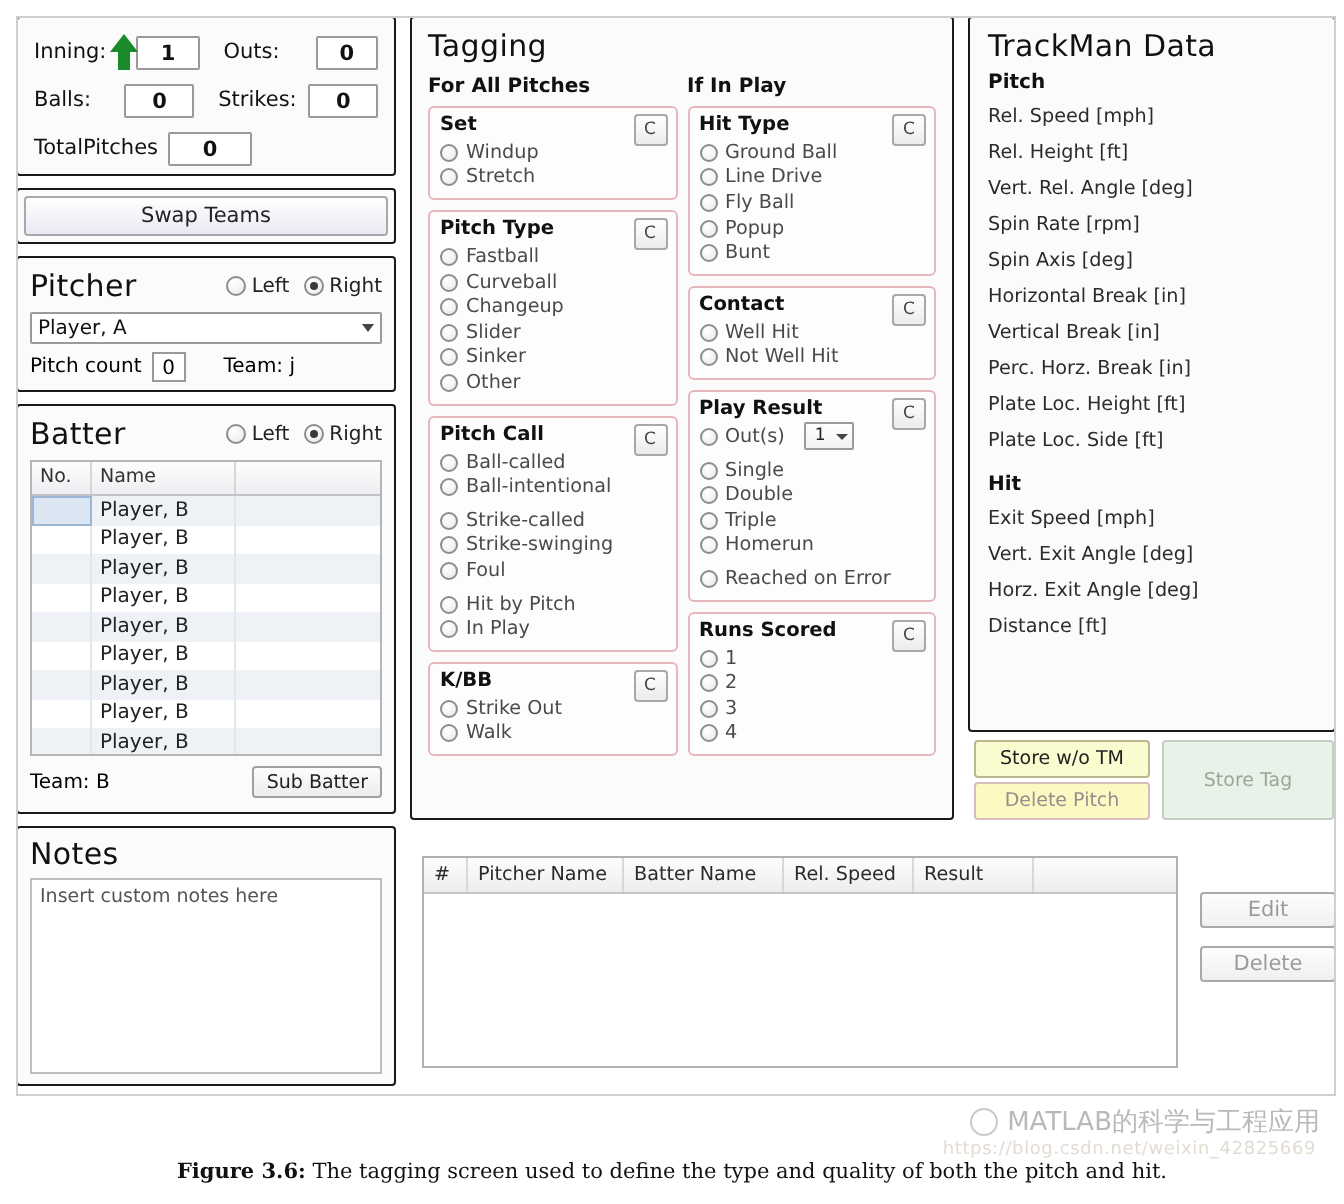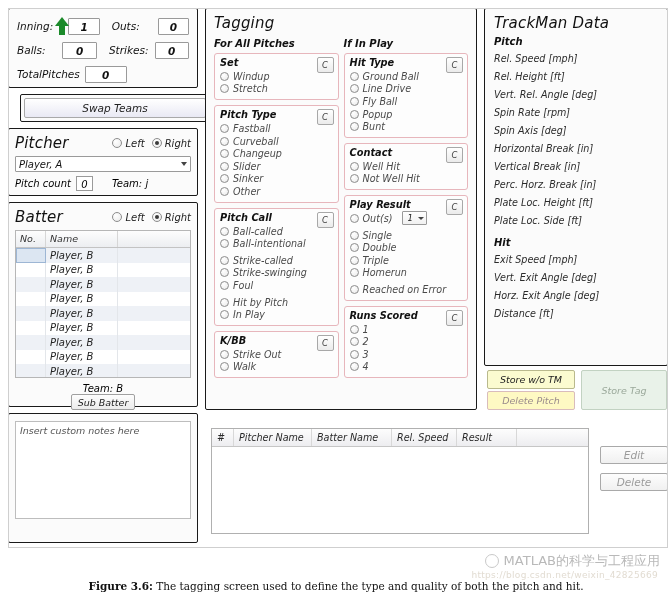--- a/index.html
+++ b/index.html
@@ -6,21 +6,21 @@
   body{
     width:672px;height:602px;
     background:#ffffff;
     font-family:"DejaVu Sans","Liberation Sans",sans-serif;
     font-size:10px;
     color:#000;
     overflow:hidden;
     position:relative;
   }
   .app{
-    position:absolute;left:8px;top:8px;width:536px;height:540px;font-style:italic;
+    position:absolute;left:8px;top:8px;width:536px;height:540px;
   }
 
   
   .gbox{
     border:1.6px solid #1a1a1a;
     background:#fbfbfb;
     border-radius:2px;
     box-sizing:border-box;
     position:absolute;
   }
@@ -45,21 +45,21 @@
   .arrow-wrap .head{
     position:absolute;left:0;top:1px;width:0;height:0;
     border-left:7px solid transparent;border-right:7px solid transparent;
     border-bottom:9px solid #1b8a2a;
   }
   .arrow-wrap .stem{
     position:absolute;left:4px;top:9px;width:6px;height:10px;background:#1b8a2a;
   }
 
   
-  #swap-box{left:12px;top:86px;width:190px;height:28px;padding:3px;}
+  #swap-box{left:0;top:86px;width:190px;height:28px;padding:3px;}
   .btn{
     box-sizing:border-box;
     border:1px solid #a9a9a9;
     border-radius:2px;
     background:linear-gradient(#ffffff,#e9e9f4);
     font-size:10.5px;color:#222;
     display:flex;align-items:center;justify-content:center;
     cursor:pointer;
     font-family:inherit;
   }
@@ -105,21 +105,21 @@
   .tbl-head{display:flex;height:16px;background:linear-gradient(#fdfdfd,#eceef1);
     border-bottom:1px solid #c3c3c3;font-size:9.5px;color:#333;}
   .tbl-head div{padding:2px 4px;box-sizing:border-box;border-right:1px solid #d6d6d6;}
   .c-no{width:30px;}
   .c-name{width:72px;}
   .c-pad{flex:1;border-right:none !important;}
   .trow{display:flex;height:14.5px;font-size:10px;color:#222;align-items:center;}
   .trow > div{padding:0 4px;box-sizing:border-box;border-right:1px solid #e3e6ea;height:100%;display:flex;align-items:center;}
   .trow.alt{background:#eef1f6;}
   .trow.sel .c-no{background:#dce6f2;border:1px solid #9db6d4;box-sizing:border-box;}
-  .foot-row{display:flex;align-items:center;justify-content:space-between;margin-top:5px;font-size:10px;flex-direction:column;}
+  .foot-row{display:flex;align-items:center;justify-content:space-between;margin-top:5px;font-size:10px;}
   #sub-batter-button{height:16px;padding:0 6px;border:1px solid #a0a0a0;background:linear-gradient(#fdfdfd,#ececec);font-size:9.5px;}
 
   
   #notes-box{left:0;top:405px;width:190px;height:130px;padding:4px 6px 6px;}
   .notes-area{
     margin-top:3px;border:1px solid #bdbdbd;background:#fff;height:98px;
     box-sizing:border-box;padding:3px 4px;font-size:9.5px;color:#555;
   }
 
   
@@ -332,20 +332,21 @@
           </div>
         </div>
     </div>
     <div class="foot-row">
       <span>Team:  B</span>
       <span class="btn" id="sub-batter-button">Sub Batter</span>
     </div>
   </div>
 
   <div class="gbox" id="notes-box">
+    <div class="gtitle">Notes</div>
     <div class="notes-area">Insert custom notes here</div>
   </div>
 
   <div class="gbox" id="tagging-box">
     <div class="gtitle">Tagging</div>
     <div class="tcols" style="margin-top:4px">
       <div class="tcol">
         <div class="col-head">For All Pitches</div>
         <div id="groups-all">
             <div class="fset">

